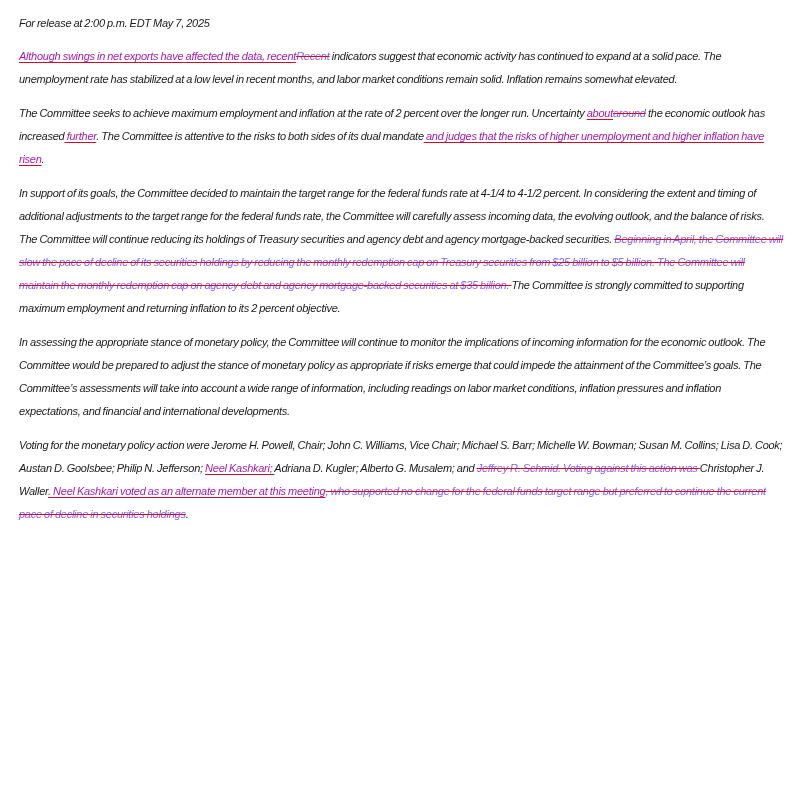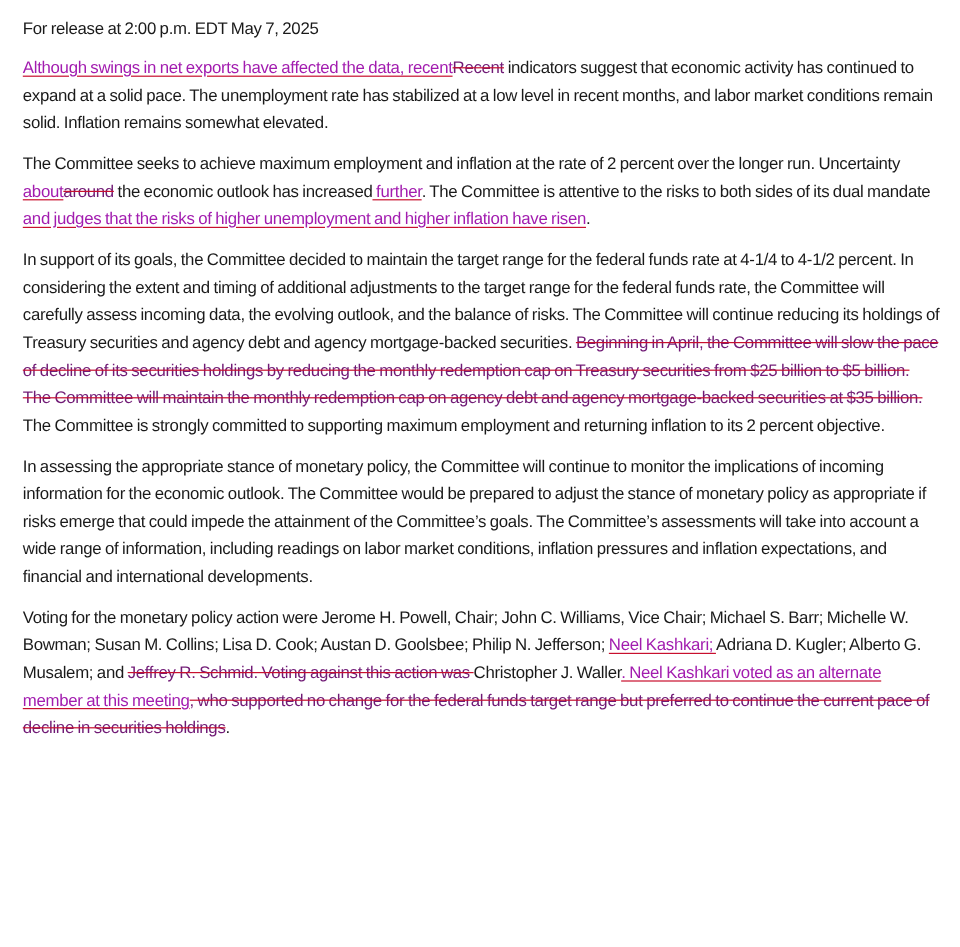--- a/index.html
+++ b/index.html
@@ -5,35 +5,36 @@
   html, body { margin: 0; padding: 0; background: #ffffff; }
   body {
     width: 800px;
     height: 789px;
     overflow: hidden;
     font-family: "Liberation Sans", sans-serif;
     color: #1a1a1a;
   }
   .page {
     padding: 12px 16px 0 19px;
-    font-size: 14px;
+    font-size: 11px;
     line-height: 23px;
     letter-spacing: -0.25px;
     word-spacing: -0.6px;
+    font-style: italic;
   }
   .release-line { margin: 0 0 10px 0; }
   .para { margin: 0 0 11px 0; }
   .ins {
     color: #a21caf;
     text-decoration: underline;
     text-decoration-color: #c8102e;
     text-underline-offset: 2px;
   }
   .del {
-    color: #701a75;
+    color: #8b5cf6;
     text-decoration: line-through;
     text-decoration-color: #c8102e;
   }
   .norm { color: #1a1a1a; }
 </style>
 </head>
 <body>
 
 <div class="page">
   <p class="release-line">For release at 2:00 p.m. EDT May 7, 2025</p>

